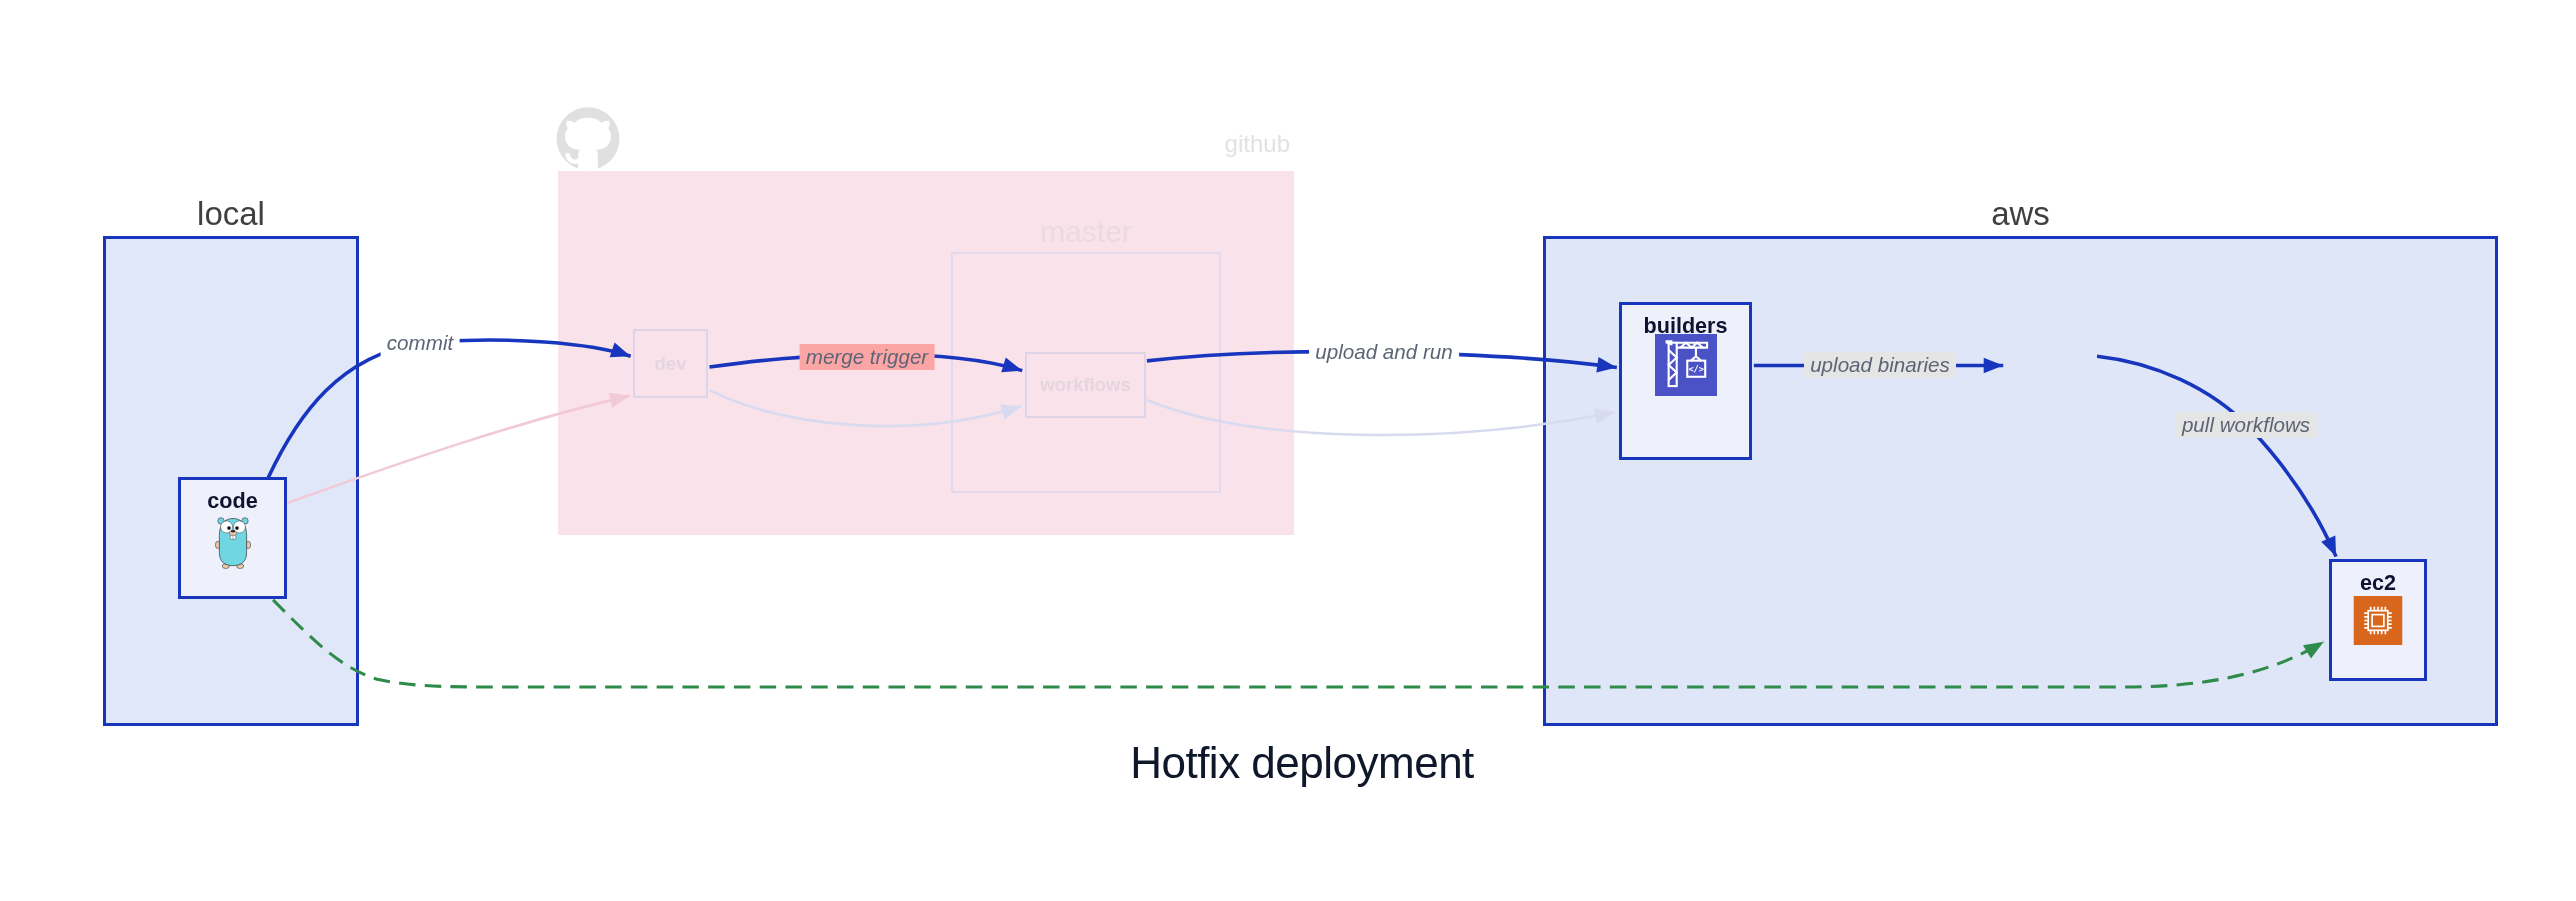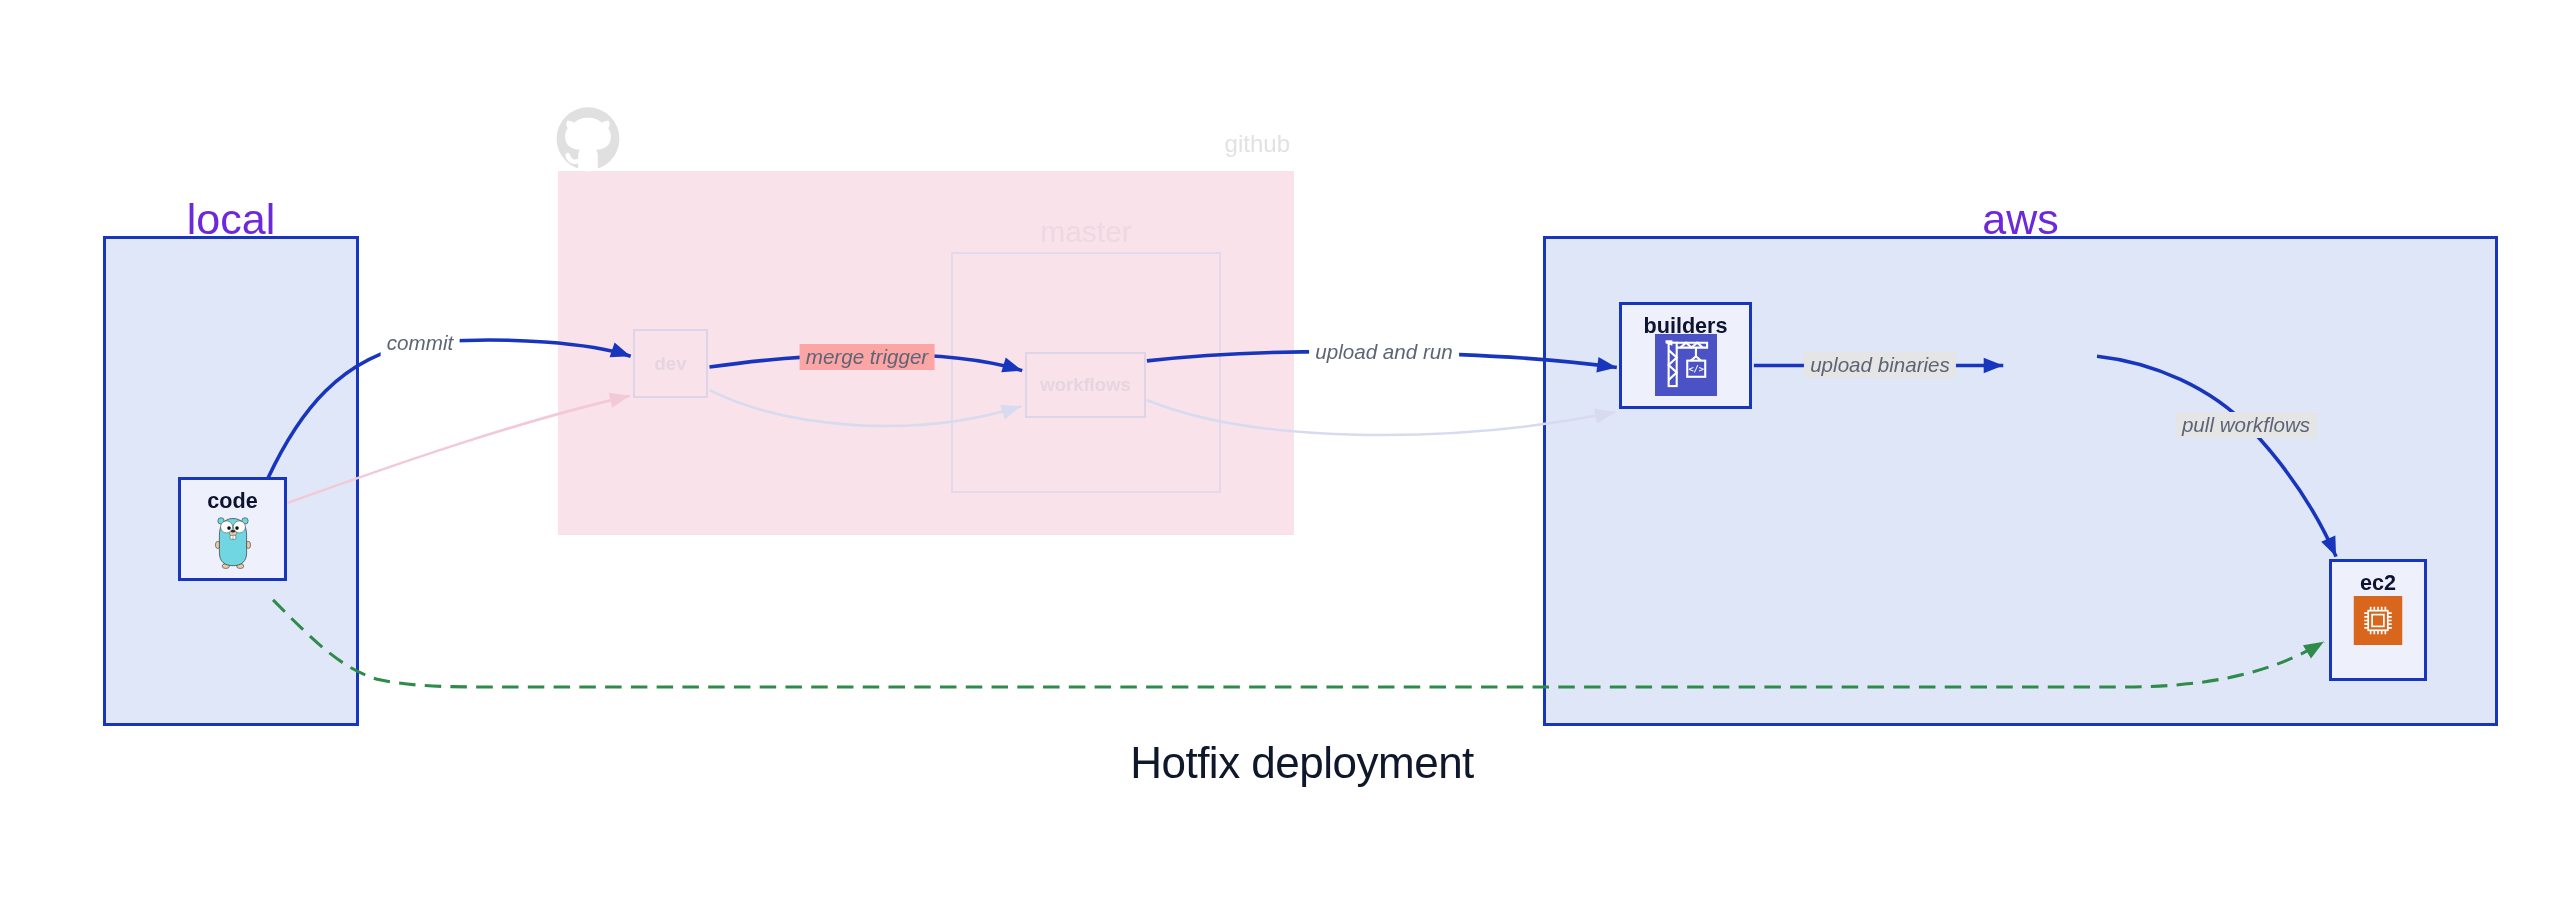--- a/index.html
+++ b/index.html
@@ -6,30 +6,30 @@
             font-family:"Liberation Sans", sans-serif;}
   #canvas{position:relative;width:2604px;height:902px;background:#ffffff;}
 
   
   .group-box{position:absolute;box-sizing:border-box;}
   .box-local{left:103px;top:236px;width:256px;height:490px;background:#e0e7f8;border:3.1px solid #1836bd;}
   .box-aws{left:1543px;top:236px;width:955px;height:490px;background:#dfe6f8;border:3.1px solid #1836bd;}
   .box-github{left:558px;top:171px;width:736px;height:364px;background:#f9e2e9;}
   .box-master{left:951px;top:252px;width:270px;height:241px;background:transparent;border:2.1px solid #e3d9ec;}
 
-  .group-label{position:absolute;font-size:43px;color:#6d28d9;text-align:center;white-space:nowrap;}
+  .group-label{position:absolute;font-size:33px;color:#404040;text-align:center;white-space:nowrap;}
   .label-local{left:103px;top:195px;width:256px;}
   .label-aws{left:1543px;top:195px;width:955px;}
   .label-github{left:558px;top:130px;width:732px;text-align:right;font-size:24px;color:#e2e2e5;}
   .label-master{left:951px;top:215px;width:270px;font-size:30px;color:#ecd9e2;}
 
   
   .node{position:absolute;box-sizing:border-box;background:#eef1fb;border:3.1px solid #1836bd;}
-  .node-code{left:178px;top:477px;width:109px;height:104px;text-decoration:underline;}
-  .node-builders{left:1619px;top:302px;width:133px;height:107px;}
+  .node-code{left:178px;top:477px;width:109px;height:122px;text-decoration:underline;}
+  .node-builders{left:1619px;top:302px;width:133px;height:158px;}
   .node-s3{left:2006px;top:302px;width:90px;height:122px;}
   .node-ec2{left:2329px;top:559px;width:98px;height:122px;}
   .node-faded{position:absolute;box-sizing:border-box;background:transparent;border:2.1px solid #ddd4e8;}
   .node-dev{left:633px;top:329px;width:75px;height:69px;}
   .node-workflows{left:1025px;top:352px;width:121px;height:66px;}
 
   .node-label{position:absolute;left:0;right:0;top:8.2px;text-align:center;
               font-weight:bold;font-size:21.6px;color:#0d1330;}
   .node-label-faded{position:absolute;left:0;right:0;top:50%;transform:translateY(-50%);
               text-align:center;font-weight:bold;font-size:18.5px;color:#e5d5df;}

